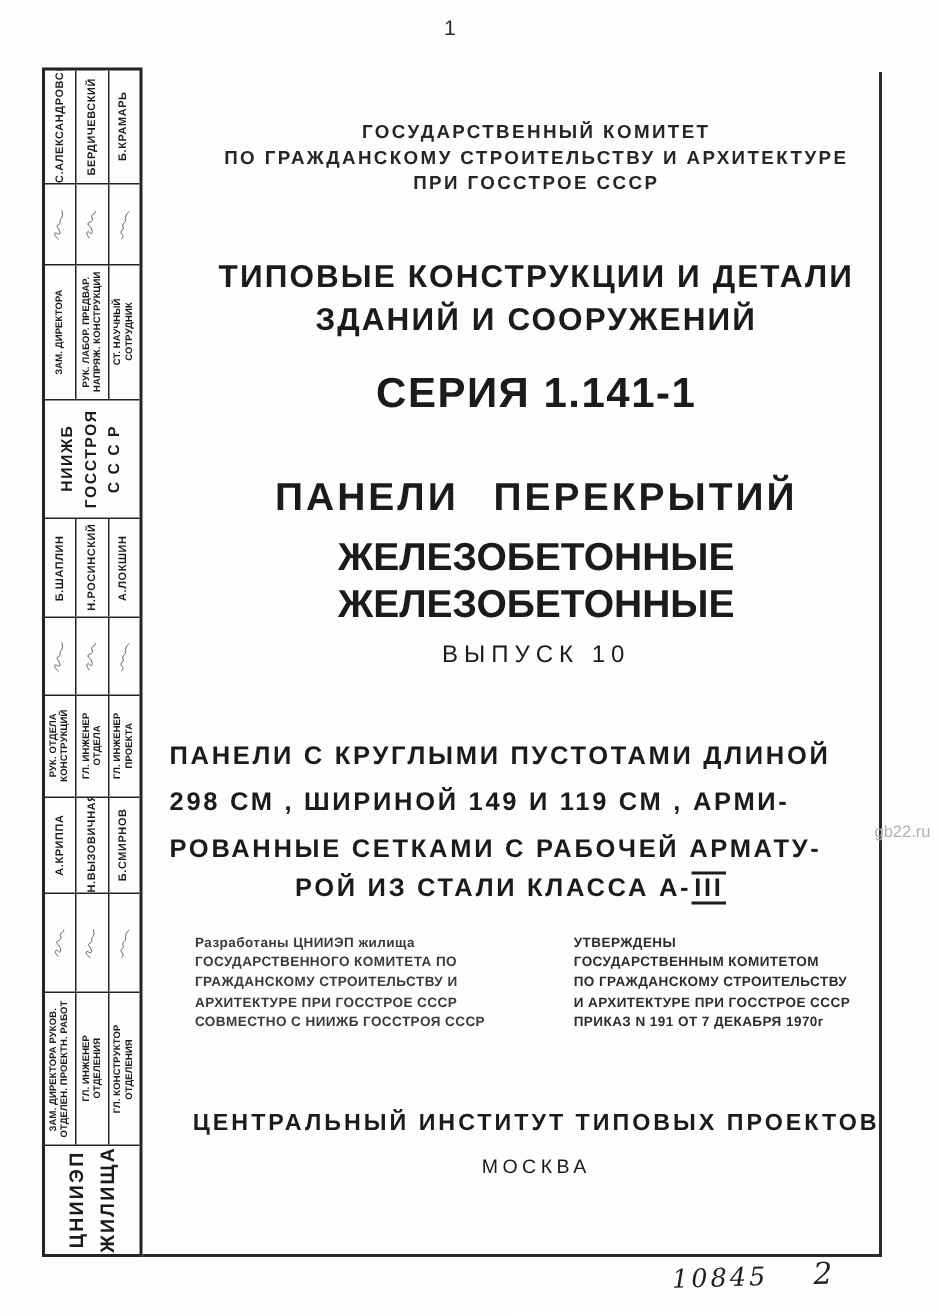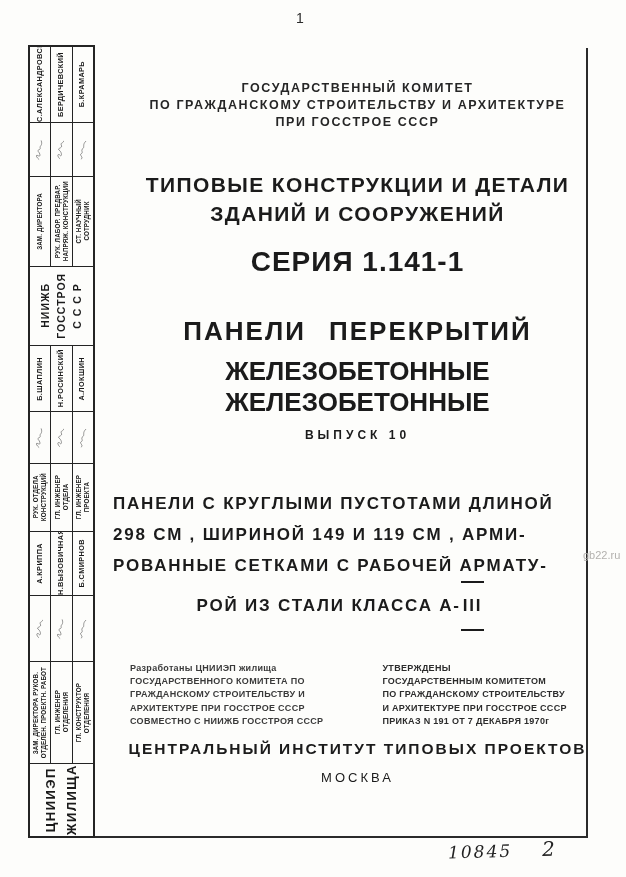--- a/index.html
+++ b/index.html
@@ -22,28 +22,28 @@
   .sig-svg{transform:rotate(-72deg);opacity:.85;}
   
   .main{position:absolute;left:95px;top:48px;width:493px;height:790px;
         border-right:2px solid #2b2b2b;border-bottom:2px solid #2b2b2b;box-sizing:border-box;}
   .centered{position:absolute;left:0;width:100%;text-align:center;white-space:pre-line;padding-left:17px;}
   .committee{top:32px;font-size:12.5px;font-weight:bold;letter-spacing:1.6px;line-height:17px;color:#262626;}
   .type-heading{top:122px;font-size:21px;font-weight:bold;letter-spacing:1.4px;line-height:29px;}
   .series{top:198px;font-size:28px;font-weight:bold;letter-spacing:1px;}
   .main-title-1{top:268px;font-size:26px;font-weight:bold;letter-spacing:2px;word-spacing:14px;}
   .main-title-2{top:308px;font-size:26px;font-weight:bold;letter-spacing:0;}
-  .issue{top:380px;font-size:12px;font-weight:bold;letter-spacing:4px;}
+  .issue{top:380px;font-size:16px;font-weight:normal;letter-spacing:4px;}
   .description{position:absolute;top:440px;left:18px;width:458px;font-size:17px;font-weight:bold;
                letter-spacing:1.8px;line-height:31px;white-space:pre-line;}
   .desc-last{position:absolute;top:533px;left:0;width:100%;text-align:center;font-size:17px;
              font-weight:bold;letter-spacing:1.8px;}
   .steel-class{display:inline-block;border-top:2px solid #1b1b1b;border-bottom:2px solid #1b1b1b;
-               padding:14px 2px;line-height:1.05;}
-  .footnotes{position:absolute;top:574px;left:35px;width:450px;display:flex;gap:30px;margin-top:40px;}
+               padding:0 2px;line-height:1.05;}
+  .footnotes{position:absolute;top:574px;left:35px;width:450px;display:flex;gap:30px;}
   .footnote{font-size:9px;font-weight:bold;line-height:13.2px;letter-spacing:.3px;white-space:pre-line;}
   .footnote.dev{width:232px;color:#3a3a3a;}
   .footnote.appr{width:206px;color:#2c2c2c;}
   .institute{top:692px;font-size:15.5px;font-weight:bold;letter-spacing:2px;}
   .city{top:722px;font-size:13px;letter-spacing:3px;}
   
   .page-num{position:absolute;left:296px;top:10px;font-size:14px;color:#2a2a2a;}
   .handwritten{position:absolute;left:448px;top:838px;font-family:"DejaVu Serif",serif;
                font-style:italic;font-size:17px;letter-spacing:2px;transform:rotate(-1.5deg);color:#222;}
   .handwritten .hw-page{margin-left:30px;font-size:20px;}

